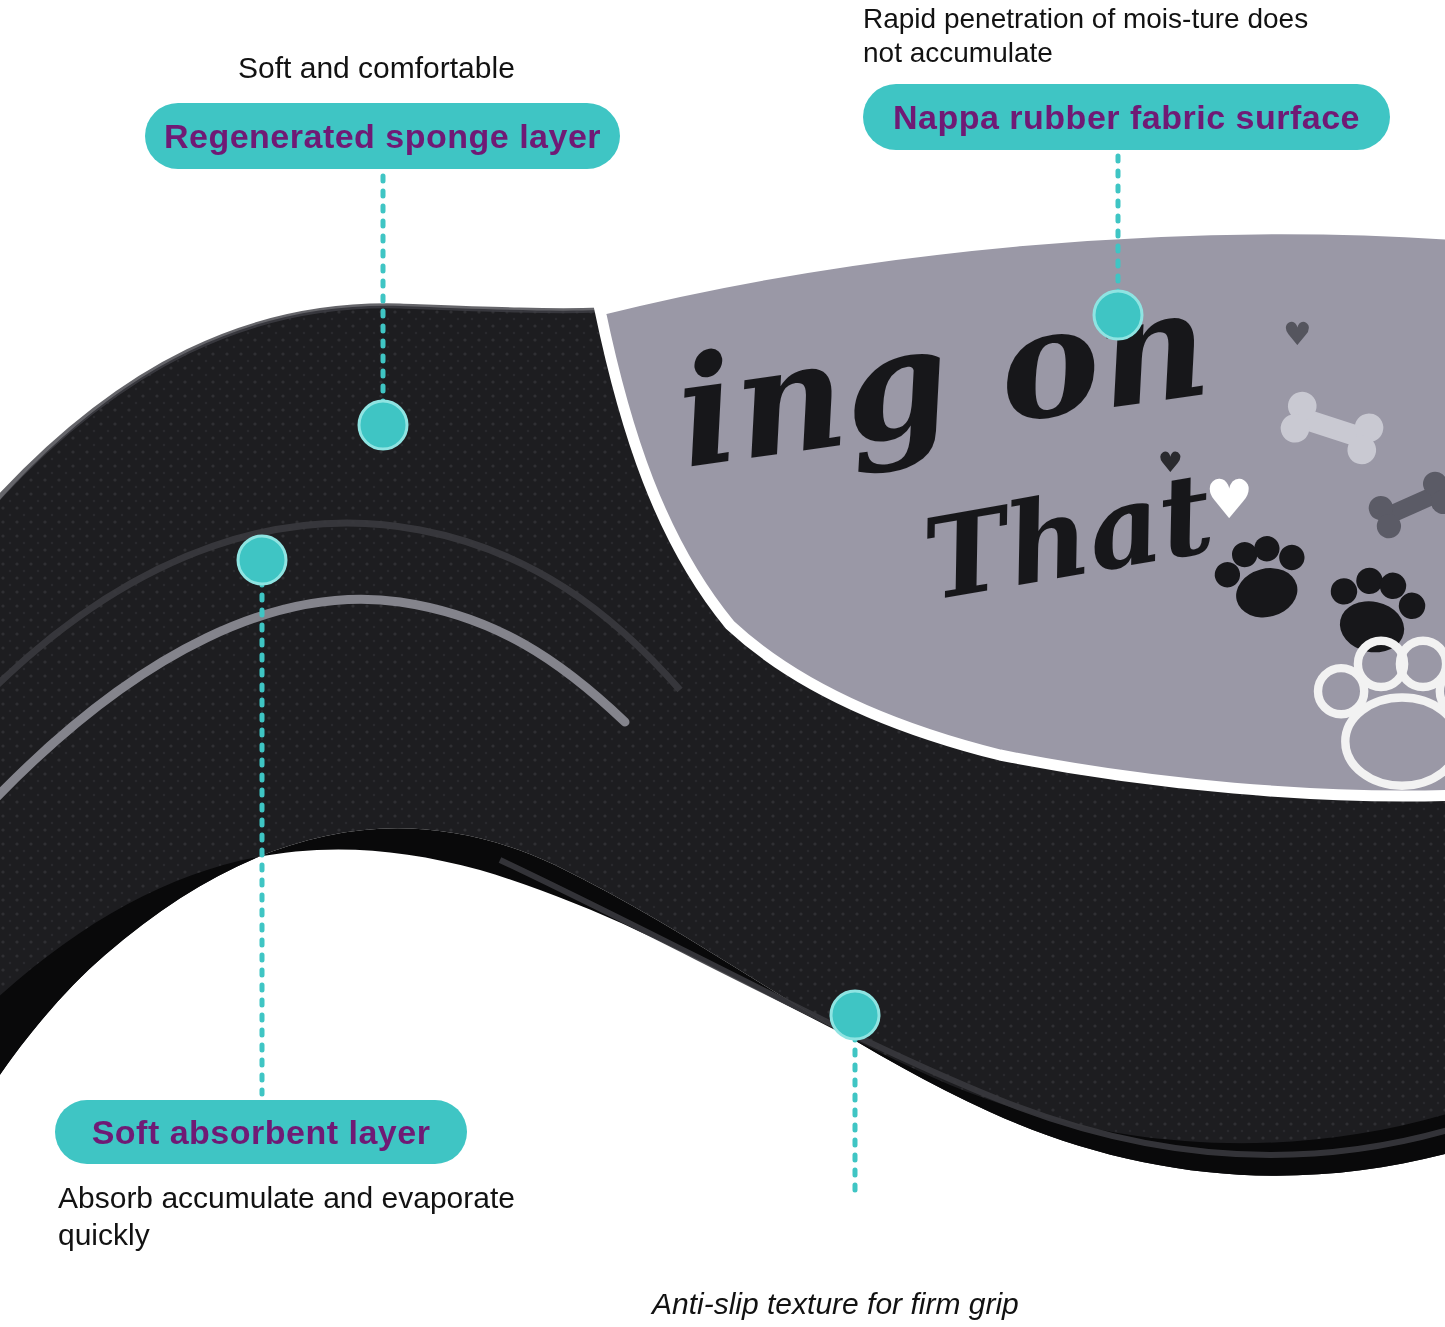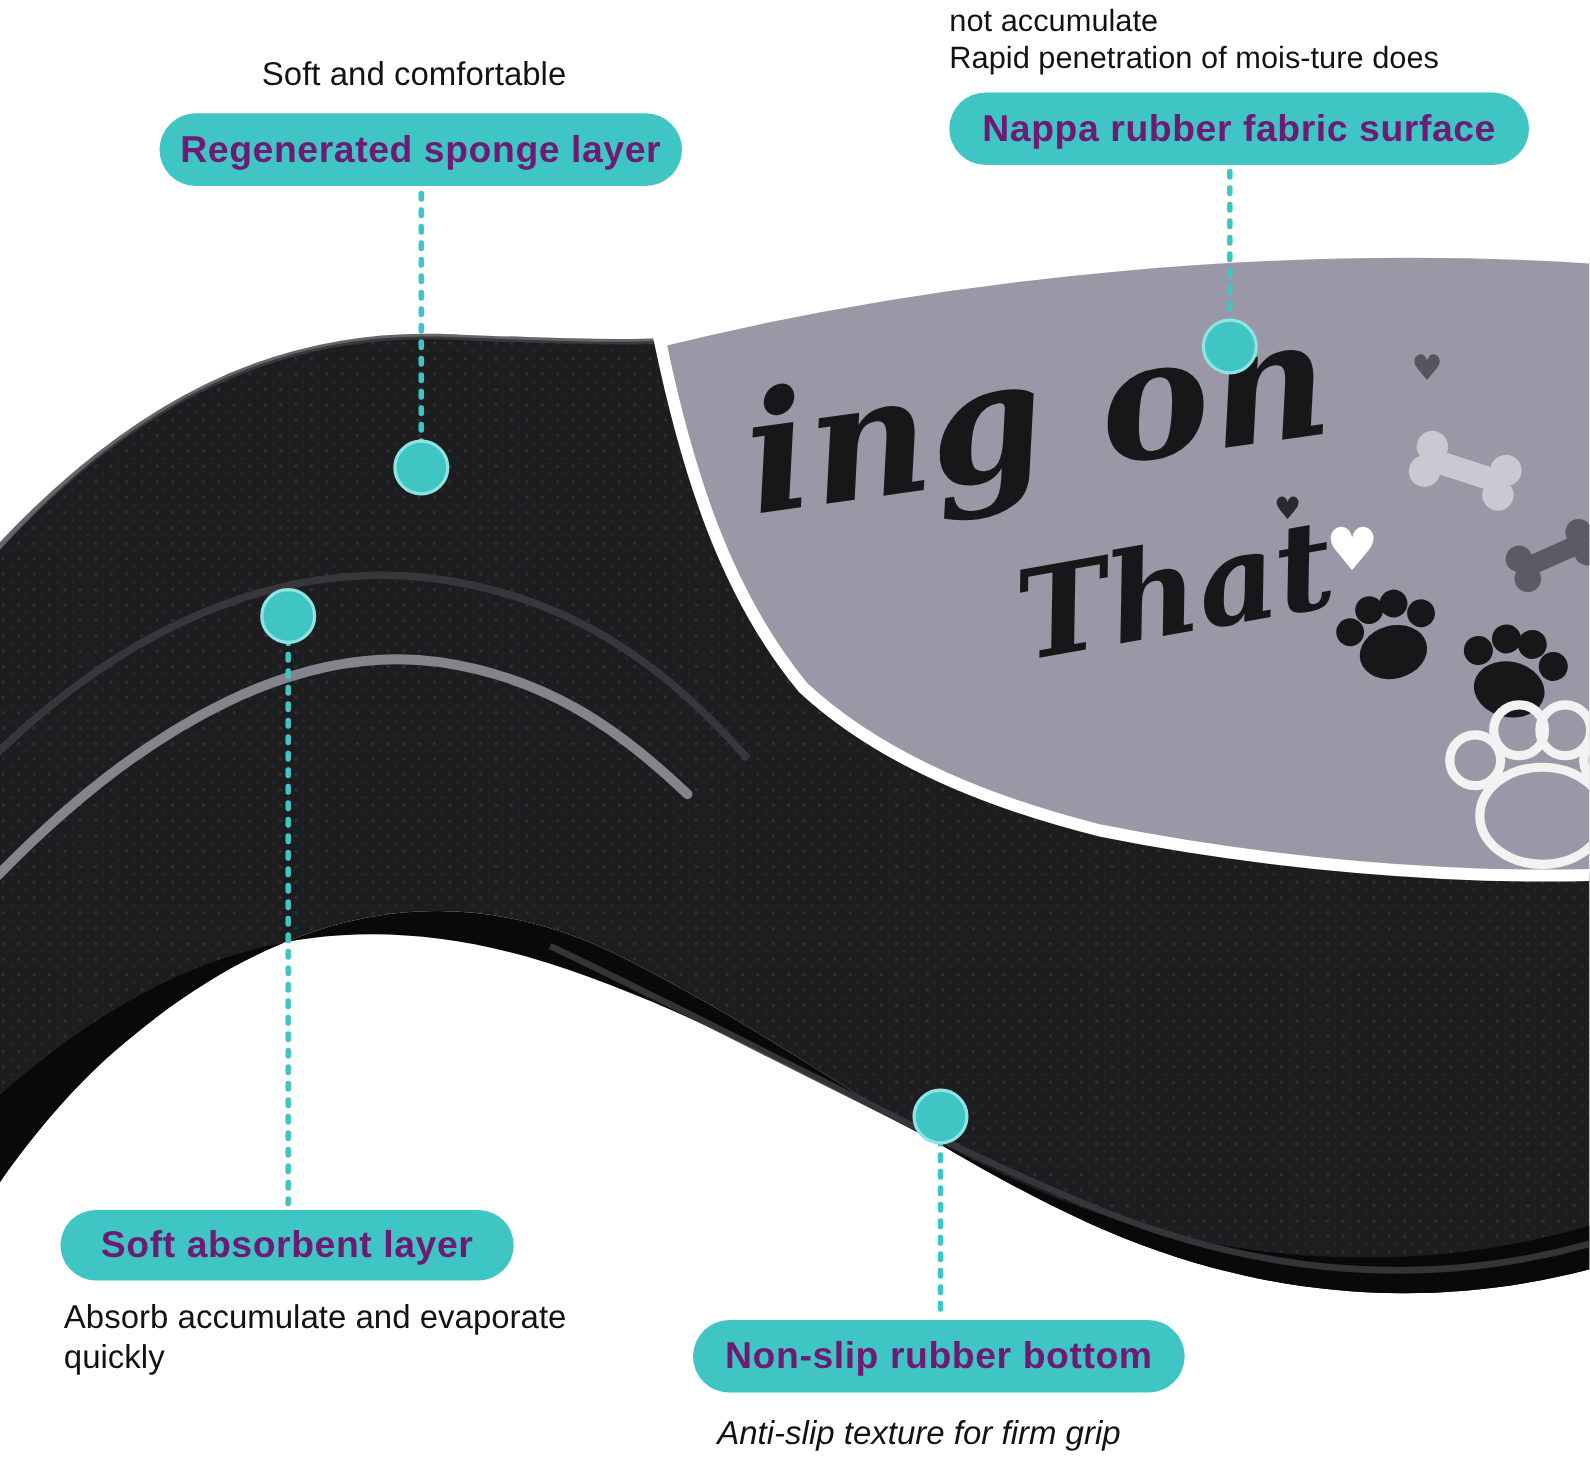--- a/index.html
+++ b/index.html
@@ -141,24 +141,23 @@
       <circle cx="1118" cy="315" r="24"></circle>
       <circle cx="262" cy="560" r="24"></circle>
       <circle cx="855" cy="1015" r="24"></circle>
     </g>
   </svg>
 
   <div class="note" style="left:238px; top:50px;">Soft and comfortable</div>
   <div class="pill" style="left:145px; top:103px; width:475px; height:66px;">Regenerated sponge layer</div>
 
   <div class="note small" style="left:863px; top:2px;">
+    <div>Rapid penetration of mois-ture does</div>
     <div>not accumulate</div>
-    <div>Rapid penetration of mois-ture does</div>
   </div>
   <div class="pill" style="left:863px; top:84px; width:527px; height:66px;">Nappa rubber fabric surface</div>
 
   <div class="pill" style="left:55px; top:1100px; width:412px; height:64px;">Soft absorbent layer</div>
   <div class="note" style="left:58px; top:1180px; width:470px;">Absorb accumulate and evaporate quickly</div>
 
-  <div class="pill" style="left:630px; top:1200px; width:447px; height:66px;">Non-slip rubber bottom</div>
   <div class="note" style="left:652px; top:1286px;font-style:italic;">Anti-slip texture for firm grip</div>
 
 </div>
 
 </body></html>

